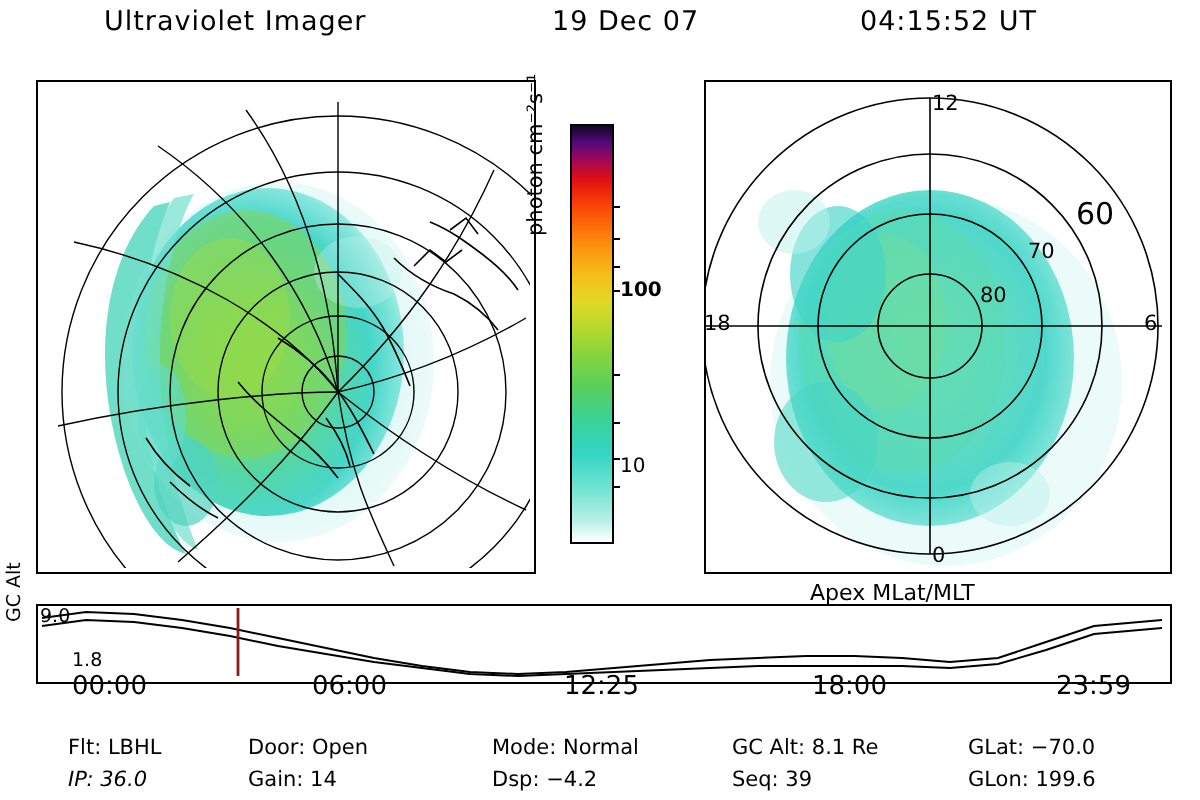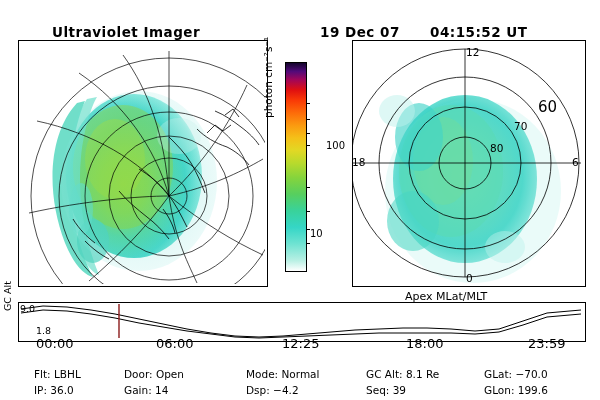--- a/index.html
+++ b/index.html
@@ -5,24 +5,24 @@
   html,body{margin:0;padding:0;}
   body{
     width:600px;height:400px;background:#ffffff;
     font-family:"DejaVu Sans", sans-serif;
     color:#000000;overflow:hidden;position:relative;
   }
   .root{position:absolute;inset:0;}
   .abs{position:absolute;}
 
   
-  .hdr{top:24px;left:0;width:488px;height:22px;font-weight:bold;}
+  .hdr{top:3px;left:0;width:488px;height:22px;}
   .hdr span{position:absolute;font-size:13.5px;letter-spacing:.5px;white-space:nowrap;}
   .hdr .instr{left:52px;top:0;}
-  .hdr .date{left:276px;top:0;margin-left:44px;}
+  .hdr .date{left:276px;top:0;}
   .hdr .time{left:430px;top:0;}
 
   
   .panel{border:1px solid #000;background:#fff;}
 
   #geo-panel{left:18px;top:40px;width:248px;height:245px;}
   #apex-panel{left:352px;top:40px;width:232px;height:245px;}
 
   .panel-label{font-size:11px;white-space:nowrap;}
   #geo-label{left:66px;top:290px;}
@@ -161,21 +161,21 @@
     <div id="cbar"></div>
     <div class="cb-minor" style="top:40px;"></div>
     <div class="cb-minor" style="top:56px;"></div>
     <div class="cb-minor" style="top:70px;"></div>
     <div class="cb-minor" style="top:82px;"></div>
     <div class="cb-minor" style="top:124px;"></div>
     <div class="cb-minor" style="top:148px;"></div>
     <div class="cb-minor" style="top:166px;"></div>
     <div class="cb-minor" style="top:180px;"></div>
   </div>
-  <div class="abs cb-tick" style="left:326px;top:140px;">100</div>
+  <div class="abs cb-tick" style="left:310px;top:140px;font-weight:bold;">100</div>
   <div class="abs cb-tick" style="left:310px;top:228px;">10</div>
 
   <div class="abs panel" id="apex-panel">
     <svg width="230" height="243" viewBox="0 0 230 243">
       <defs>
         <clipPath id="apexclip">
             <rect x="0" y="0" width="230" height="243"></rect>
           </clipPath>
         <radialGradient id="auroraA" cx="48%" cy="48%" r="60%">
           <stop offset="0%" stop-color="#6fdca8"></stop>
@@ -233,19 +233,19 @@
   <div class="xtick" style="left:282px;">12:25</div>
   <div class="xtick" style="left:406px;">18:00</div>
   <div class="xtick" style="left:528px;">23:59</div>
 
   <div class="foot foot-r1" style="left:34px;">Flt: LBHL</div>
   <div class="foot foot-r1" style="left:124px;">Door: Open</div>
   <div class="foot foot-r1" style="left:246px;">Mode: Normal</div>
   <div class="foot foot-r1" style="left:366px;">GC Alt: 8.1 Re</div>
   <div class="foot foot-r1" style="left:484px;">GLat: −70.0</div>
 
-  <div class="foot foot-r2" style="left:34px;">IP: 36.0</div>
+  <div class="foot foot-r2" style="left:34px;font-style:italic;">IP: 36.0</div>
   <div class="foot foot-r2" style="left:124px;">Gain: 14</div>
   <div class="foot foot-r2" style="left:246px;">Dsp:  −4.2</div>
   <div class="foot foot-r2" style="left:366px;">Seq: 39</div>
   <div class="foot foot-r2" style="left:484px;">GLon: 199.6</div>
 
 </div>
 
 </body></html>

